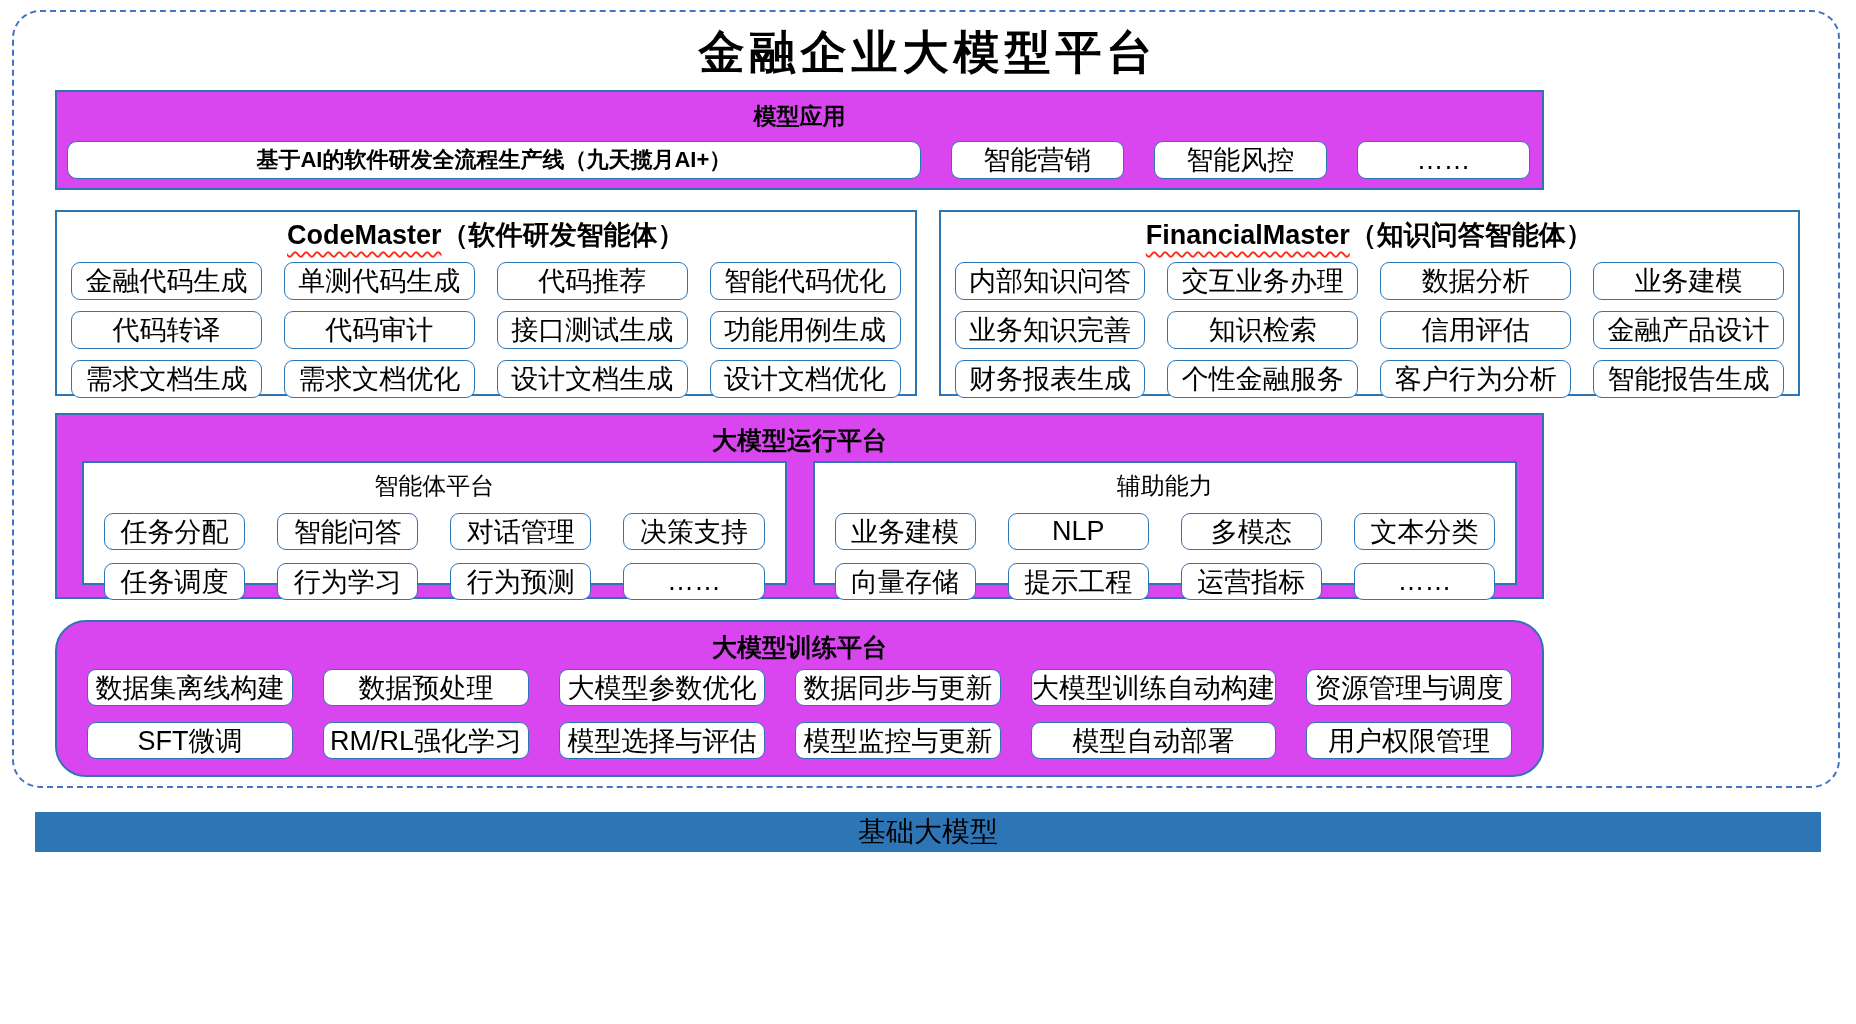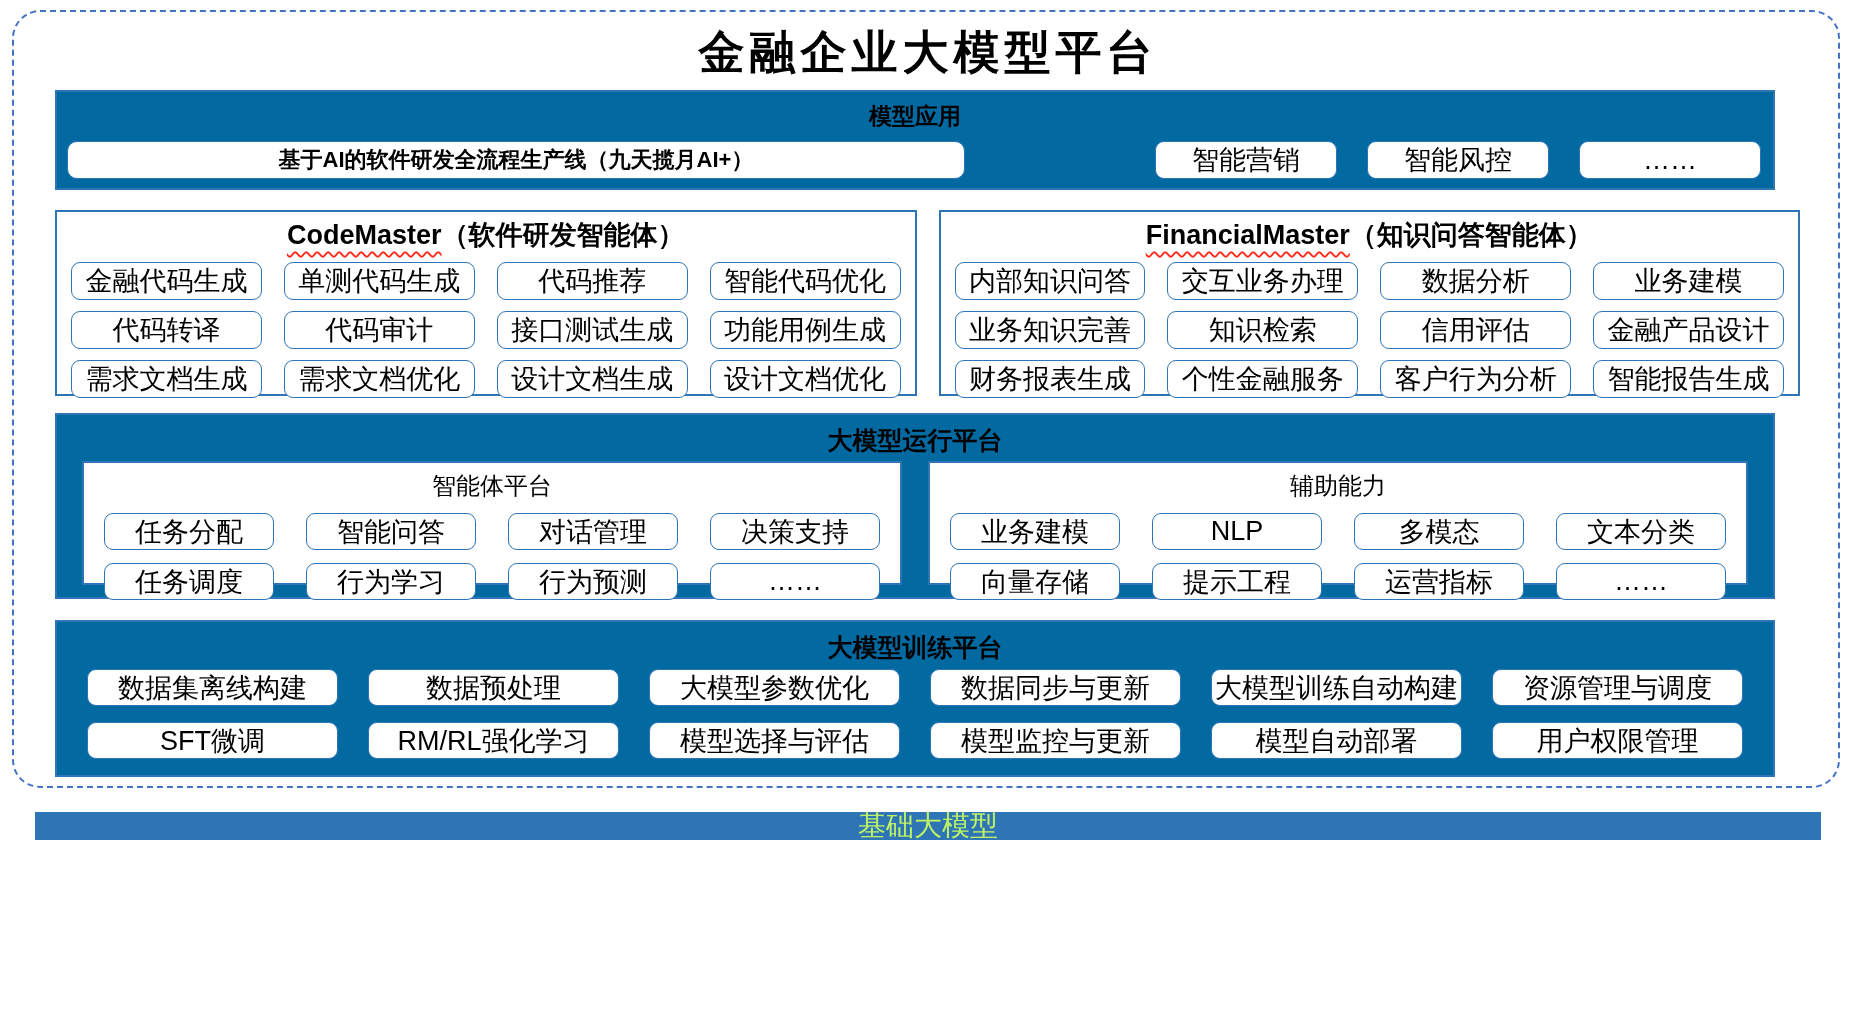--- a/index.html
+++ b/index.html
@@ -16,21 +16,21 @@
   }
   .outer-dashed{
     position:absolute;left:12px;top:10px;width:1828px;height:778px;
     border:2px dashed var(--dash);border-radius:28px;
   }
   .title{
     position:absolute;top:22px;left:0;width:100%;text-align:center;
     font-family:"DejaVu Serif",serif;font-weight:bold;font-size:46px;letter-spacing:5px;
   }
   .section{
-    position:absolute;left:55px;width:1720px;background:#0369a1;
+    position:absolute;left:55px;width:1489px;background:#d946ef;
     border:2px solid var(--bb);
   }
   .sec-header{
     text-align:center;font-weight:bold;font-size:23px;margin-top:9px;
   }
   .sec-header.big{font-size:25px;}
   .item{
     border:1.5px solid var(--bb);border-radius:9px;background:#fff;
     display:flex;align-items:center;justify-content:center;
     font-size:27px;height:38px;white-space:nowrap;
@@ -73,30 +73,30 @@
   .sub-box{
     flex:1;border:2px solid var(--bb);background:#fff;
     padding:0 20px 12px;display:flex;flex-direction:column;
   }
   .sub-header{
     text-align:center;font-size:24px;font-weight:400;margin:7px 0 11px;
   }
   .sub-grid{display:grid;grid-template-columns:repeat(4,1fr);gap:13px 32px;}
   .sub-grid .item{height:37px;}
   
-  #sec-train{top:620px;height:157px;}
+  #sec-train{top:620px;height:157px;border-radius:31px;}
   #sec-train .train-grid{
     position:absolute;top:47px;left:30px;right:30px;
     display:grid;grid-template-columns:repeat(6,1fr);gap:16px 30px;
   }
   #sec-train .item{height:37px;}
   
   .base-bar{
-    position:absolute;left:35px;top:812px;width:1786px;height:28px;
-    background:var(--bar);color:#bef264;display:flex;align-items:center;
+    position:absolute;left:35px;top:812px;width:1786px;height:40px;
+    background:var(--bar);color:#000000;display:flex;align-items:center;
     justify-content:center;font-size:28px;
   }
 </style>
 </head>
 <body>
 
 <div class="outer-dashed"></div>
 
 <div class="title">金融企业大模型平台</div>
 

